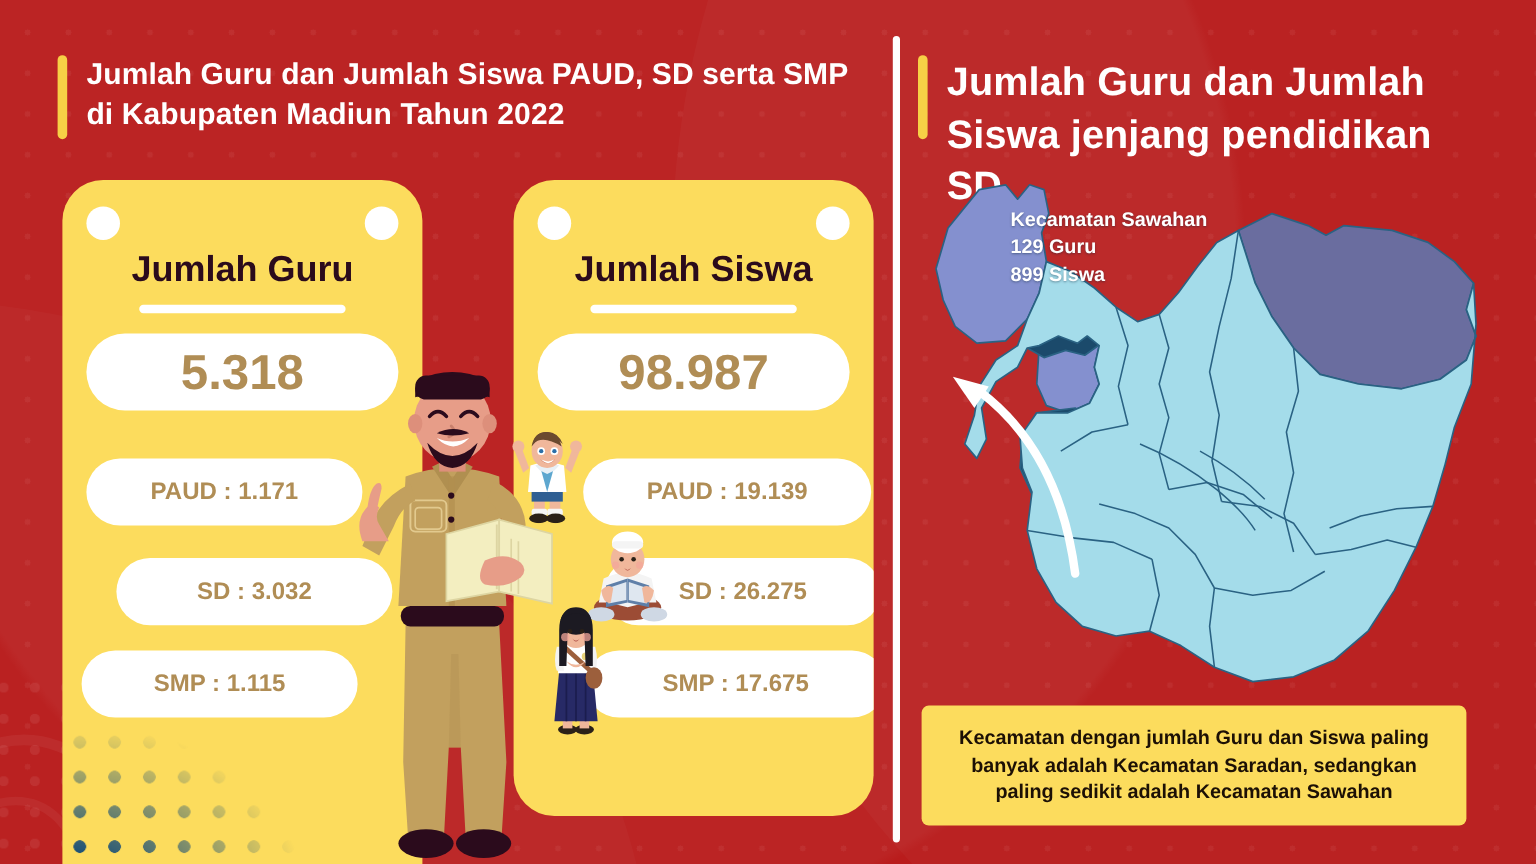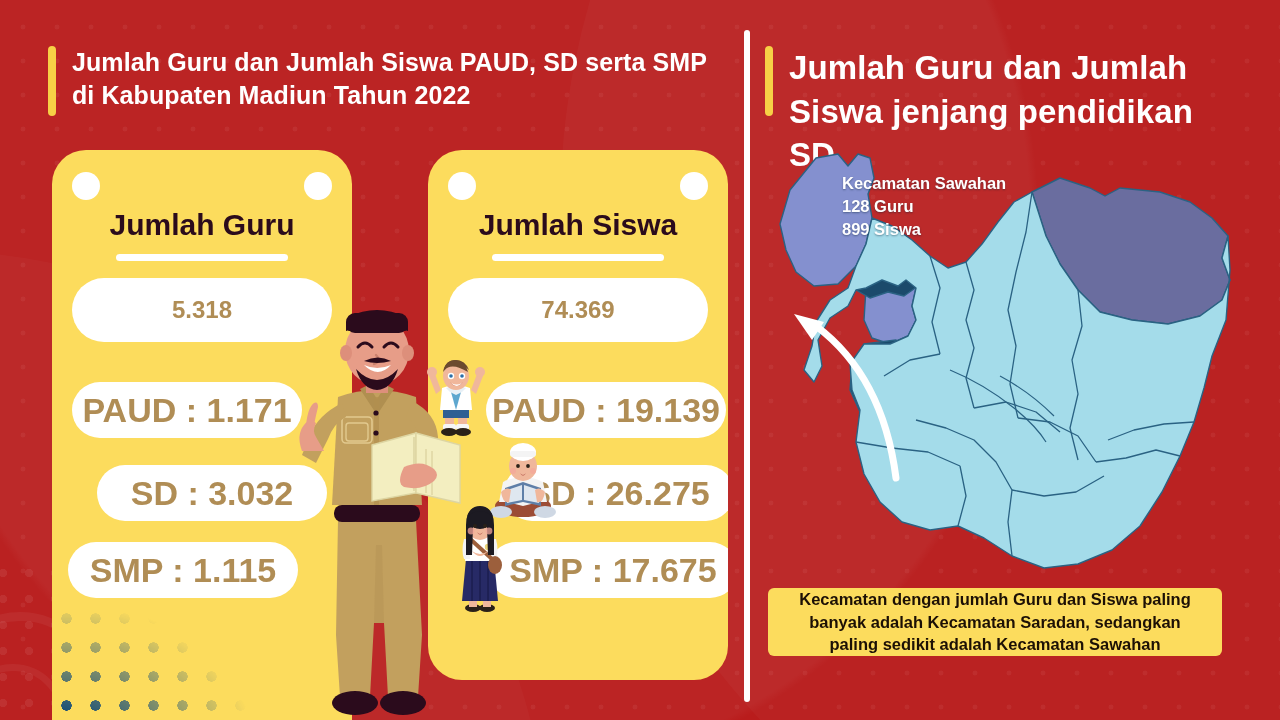--- a/index.html
+++ b/index.html
@@ -77,22 +77,22 @@
   }
   .card-rule{
     position:absolute;top:104px;left:50%;transform:translateX(-50%);
     width:172px;height:7px;border-radius:4px;background:#ffffff;
   }
   .pill{
     position:absolute;background:#ffffff;border-radius:40px;
     display:flex;align-items:center;justify-content:center;
     color:#b08d55;font-weight:bold;
   }
-  .pill.big{height:64px;font-size:24px;}
-  .pill.small{height:56px;font-size:34px;}
+  .pill.big{height:64px;font-size:41px;}
+  .pill.small{height:56px;font-size:20px;}
 
   
   #guru-total{left:20px;top:128px;width:260px;}
   #guru-paud{left:20px;top:232px;width:230px;}
   #guru-sd{left:45px;top:315px;width:230px;}
   #guru-smp{left:16px;top:392px;width:230px;}
   
   #siswa-total{left:20px;top:128px;width:260px;}
   #siswa-paud{left:58px;top:232px;width:240px;text-align:right;}
   #siswa-sd{left:76px;top:315px;width:230px;}
@@ -116,21 +116,21 @@
   
   #map-area{position:absolute;left:760px;top:140px;width:500px;height:440px;}
   #map-area svg{display:block;width:100%;height:100%;}
   .map-label{position:absolute;color:#ffffff;font-weight:bold;font-size:16.5px;line-height:1.38;
              text-shadow:0 1px 2px rgba(10,35,55,.45);}
   #label-sawahan{left:812px;top:172px;margin-left:30px;}
   #label-saradan{left:1073px;top:222px;}
 
   
   #caption-box{
-    position:absolute;left:768px;top:588px;width:454px;height:68px;
+    position:absolute;left:768px;top:588px;width:454px;height:100px;
     background:#fcdc5d;border-radius:6px;
     display:flex;align-items:center;justify-content:center;text-align:center;
     color:#1c1005;font-weight:bold;font-size:16.5px;line-height:1.38;
     padding:0 16px;box-sizing:border-box;
   }
 </style>
 </head>
 <body>
 
 <div class="stage">
@@ -165,21 +165,21 @@
     <div class="pill small" id="guru-paud">PAUD : 1.171</div>
     <div class="pill small" id="guru-sd">SD : 3.032</div>
     <div class="pill small" id="guru-smp">SMP : 1.115</div>
   </div>
 
   <div class="card" id="card-siswa">
     <div class="punch left"></div>
     <div class="punch right"></div>
     <div class="card-title">Jumlah Siswa</div>
     <div class="card-rule"></div>
-    <div class="pill big" id="siswa-total">74.369</div>
+    <div class="pill big" id="siswa-total">98.987</div>
     <div class="pill small" id="siswa-paud">PAUD : 19.139</div>
     <div class="pill small" id="siswa-sd">SD : 26.275</div>
     <div class="pill small" id="siswa-smp">SMP : 17.675</div>
   </div>
 
   <div class="illo" id="teacher-illustration">
     <svg viewBox="0 0 200 415" xmlns="http://www.w3.org/2000/svg">
 
       <path d="M62 215 L140 215 L146 330 L142 392 L112 392 L108 318 L98 318 L94 392 L64 392 L60 330 Z" fill="#c2a05e"></path>
       <path d="M98 318 L108 318 L106 240 L100 240 Z" fill="#b69355" opacity=".55"></path>
@@ -355,20 +355,20 @@
 
       <g>
         <path d="M136 338 C 128 276, 104 222, 56 186" stroke="#ffffff" stroke-width="7" fill="none" stroke-linecap="round"></path>
         <path d="M34 174 L64 182 L52 200 Z" fill="#ffffff"></path>
       </g>
     </svg>
   </div>
 
   <div class="map-label" id="label-sawahan">
     <div>Kecamatan Sawahan</div>
-    <div>128 Guru</div>
+    <div>129 Guru</div>
     <div>899 Siswa</div>
   </div>
 
 
   <div id="caption-box">Kecamatan dengan jumlah Guru dan Siswa paling banyak adalah Kecamatan Saradan, sedangkan paling sedikit adalah Kecamatan Sawahan</div>
 
 </div>
 
 </body></html>

